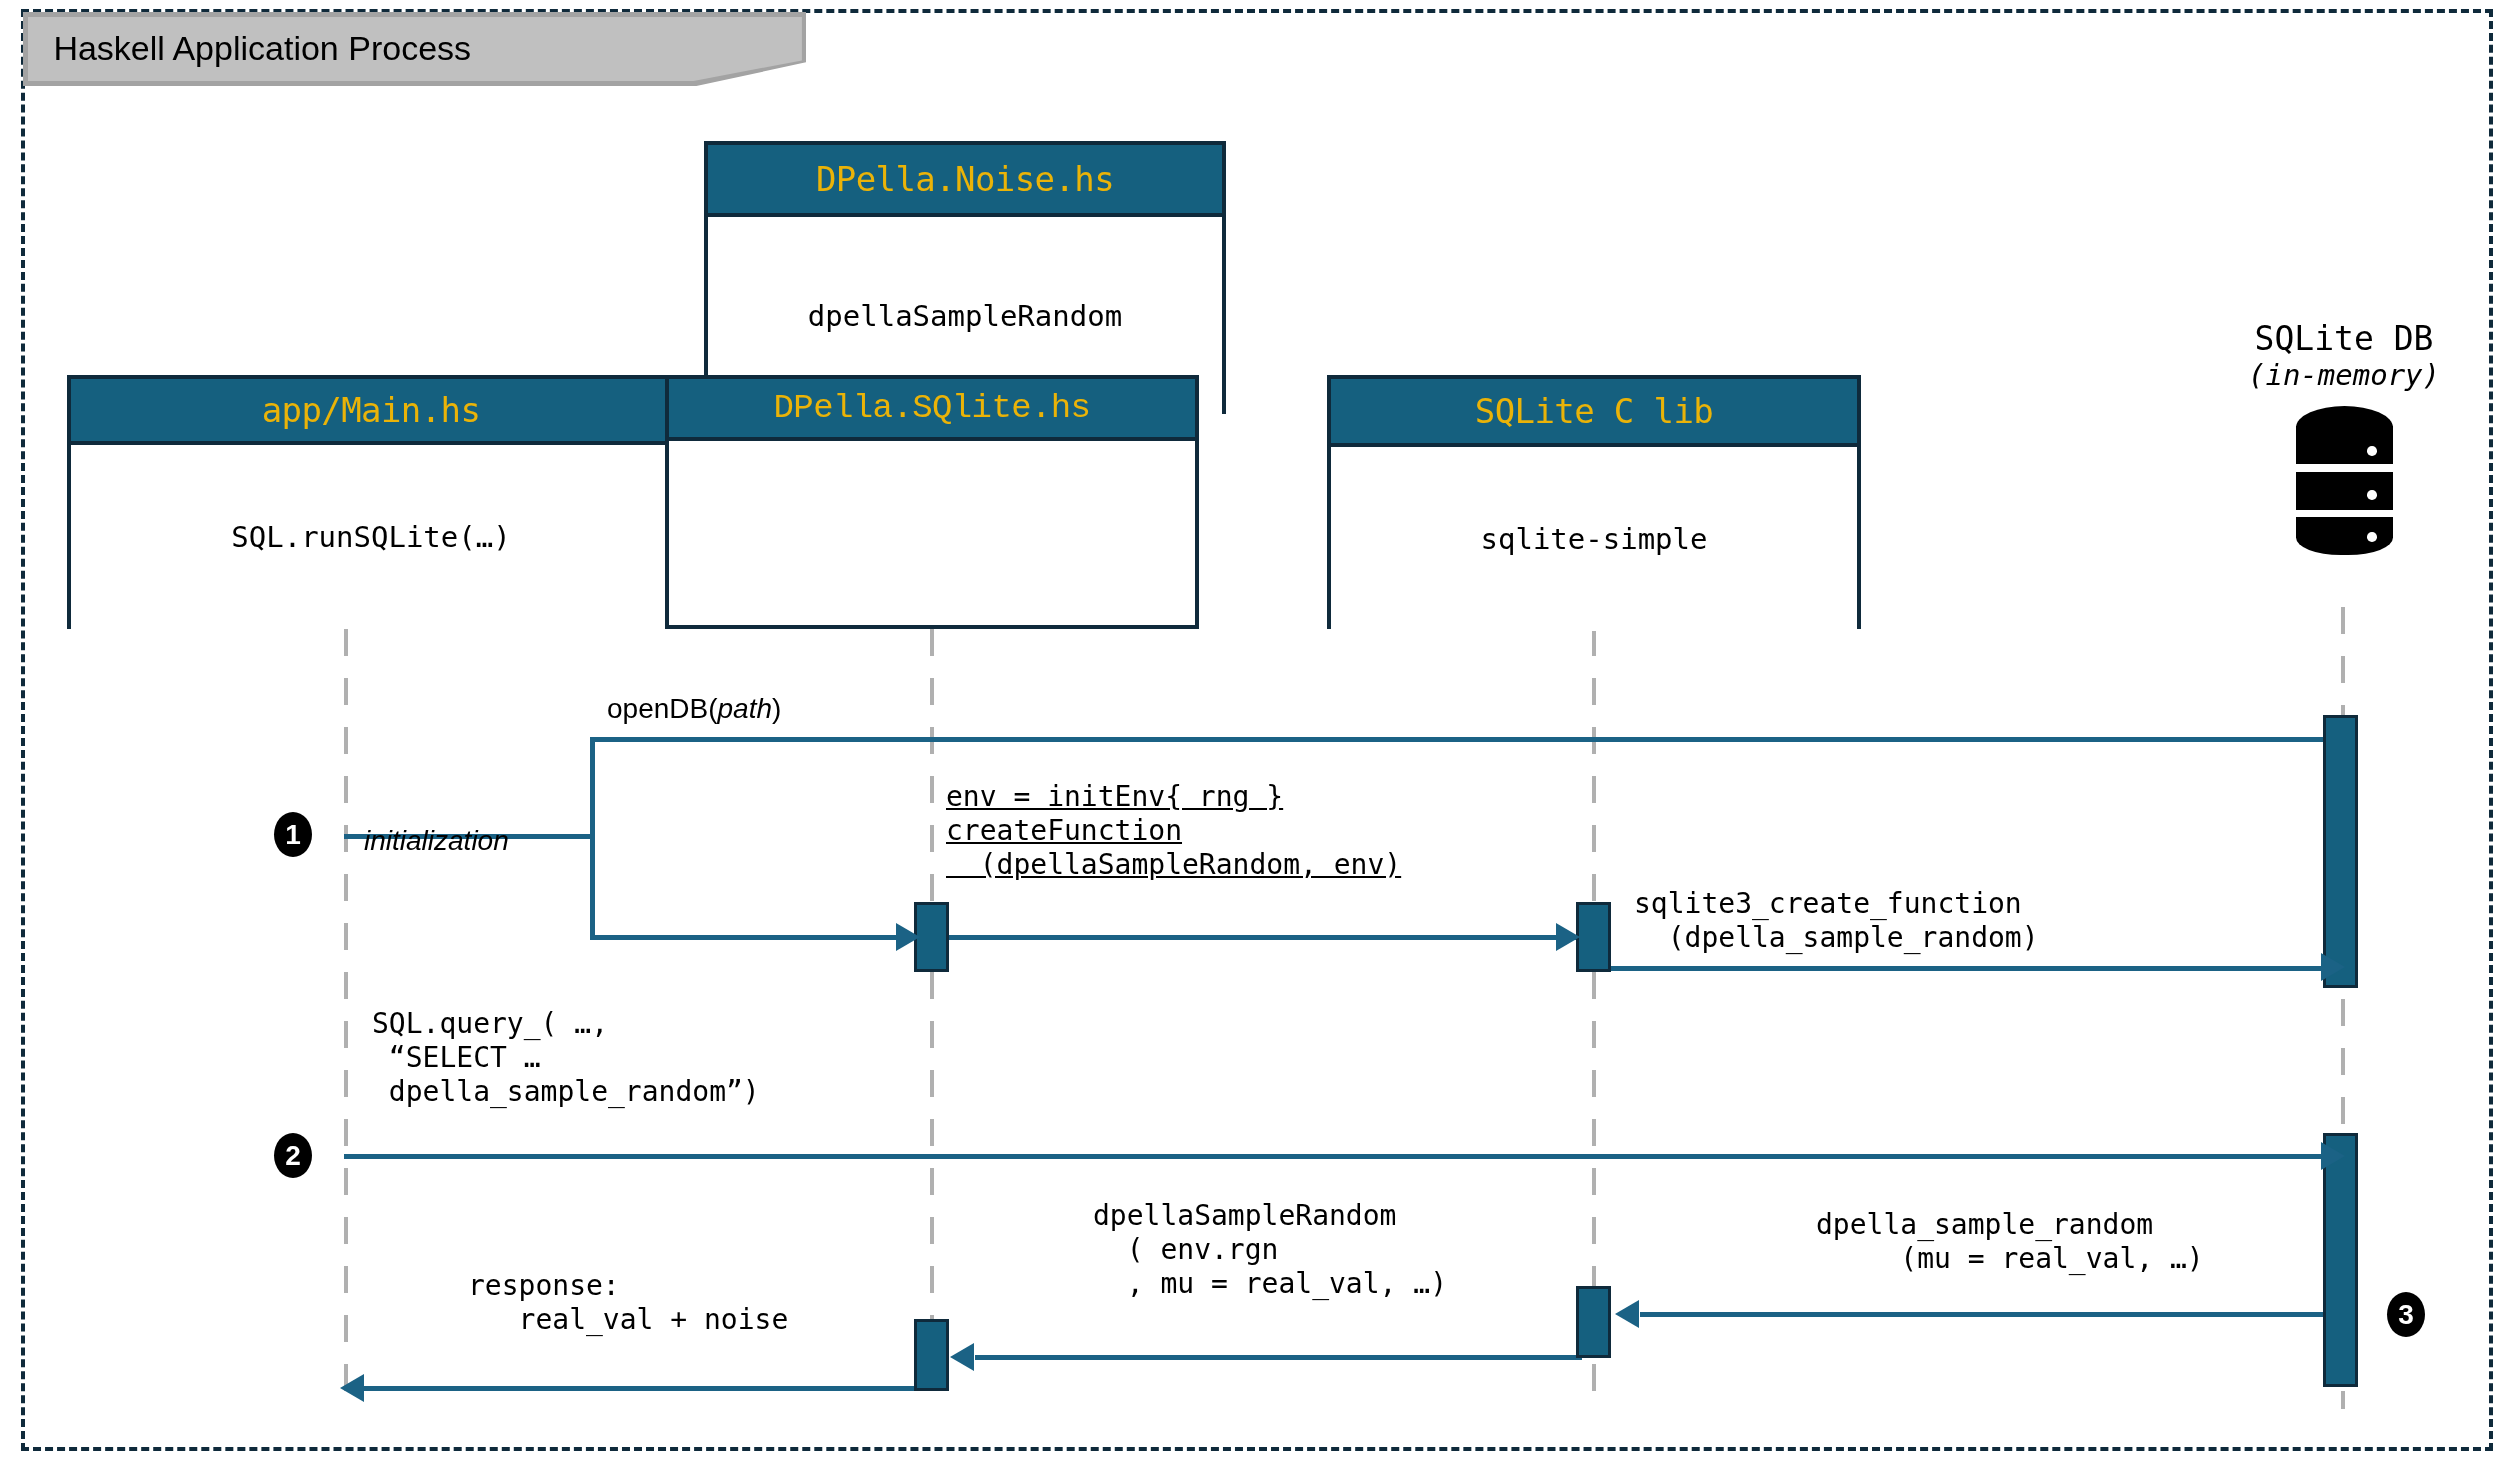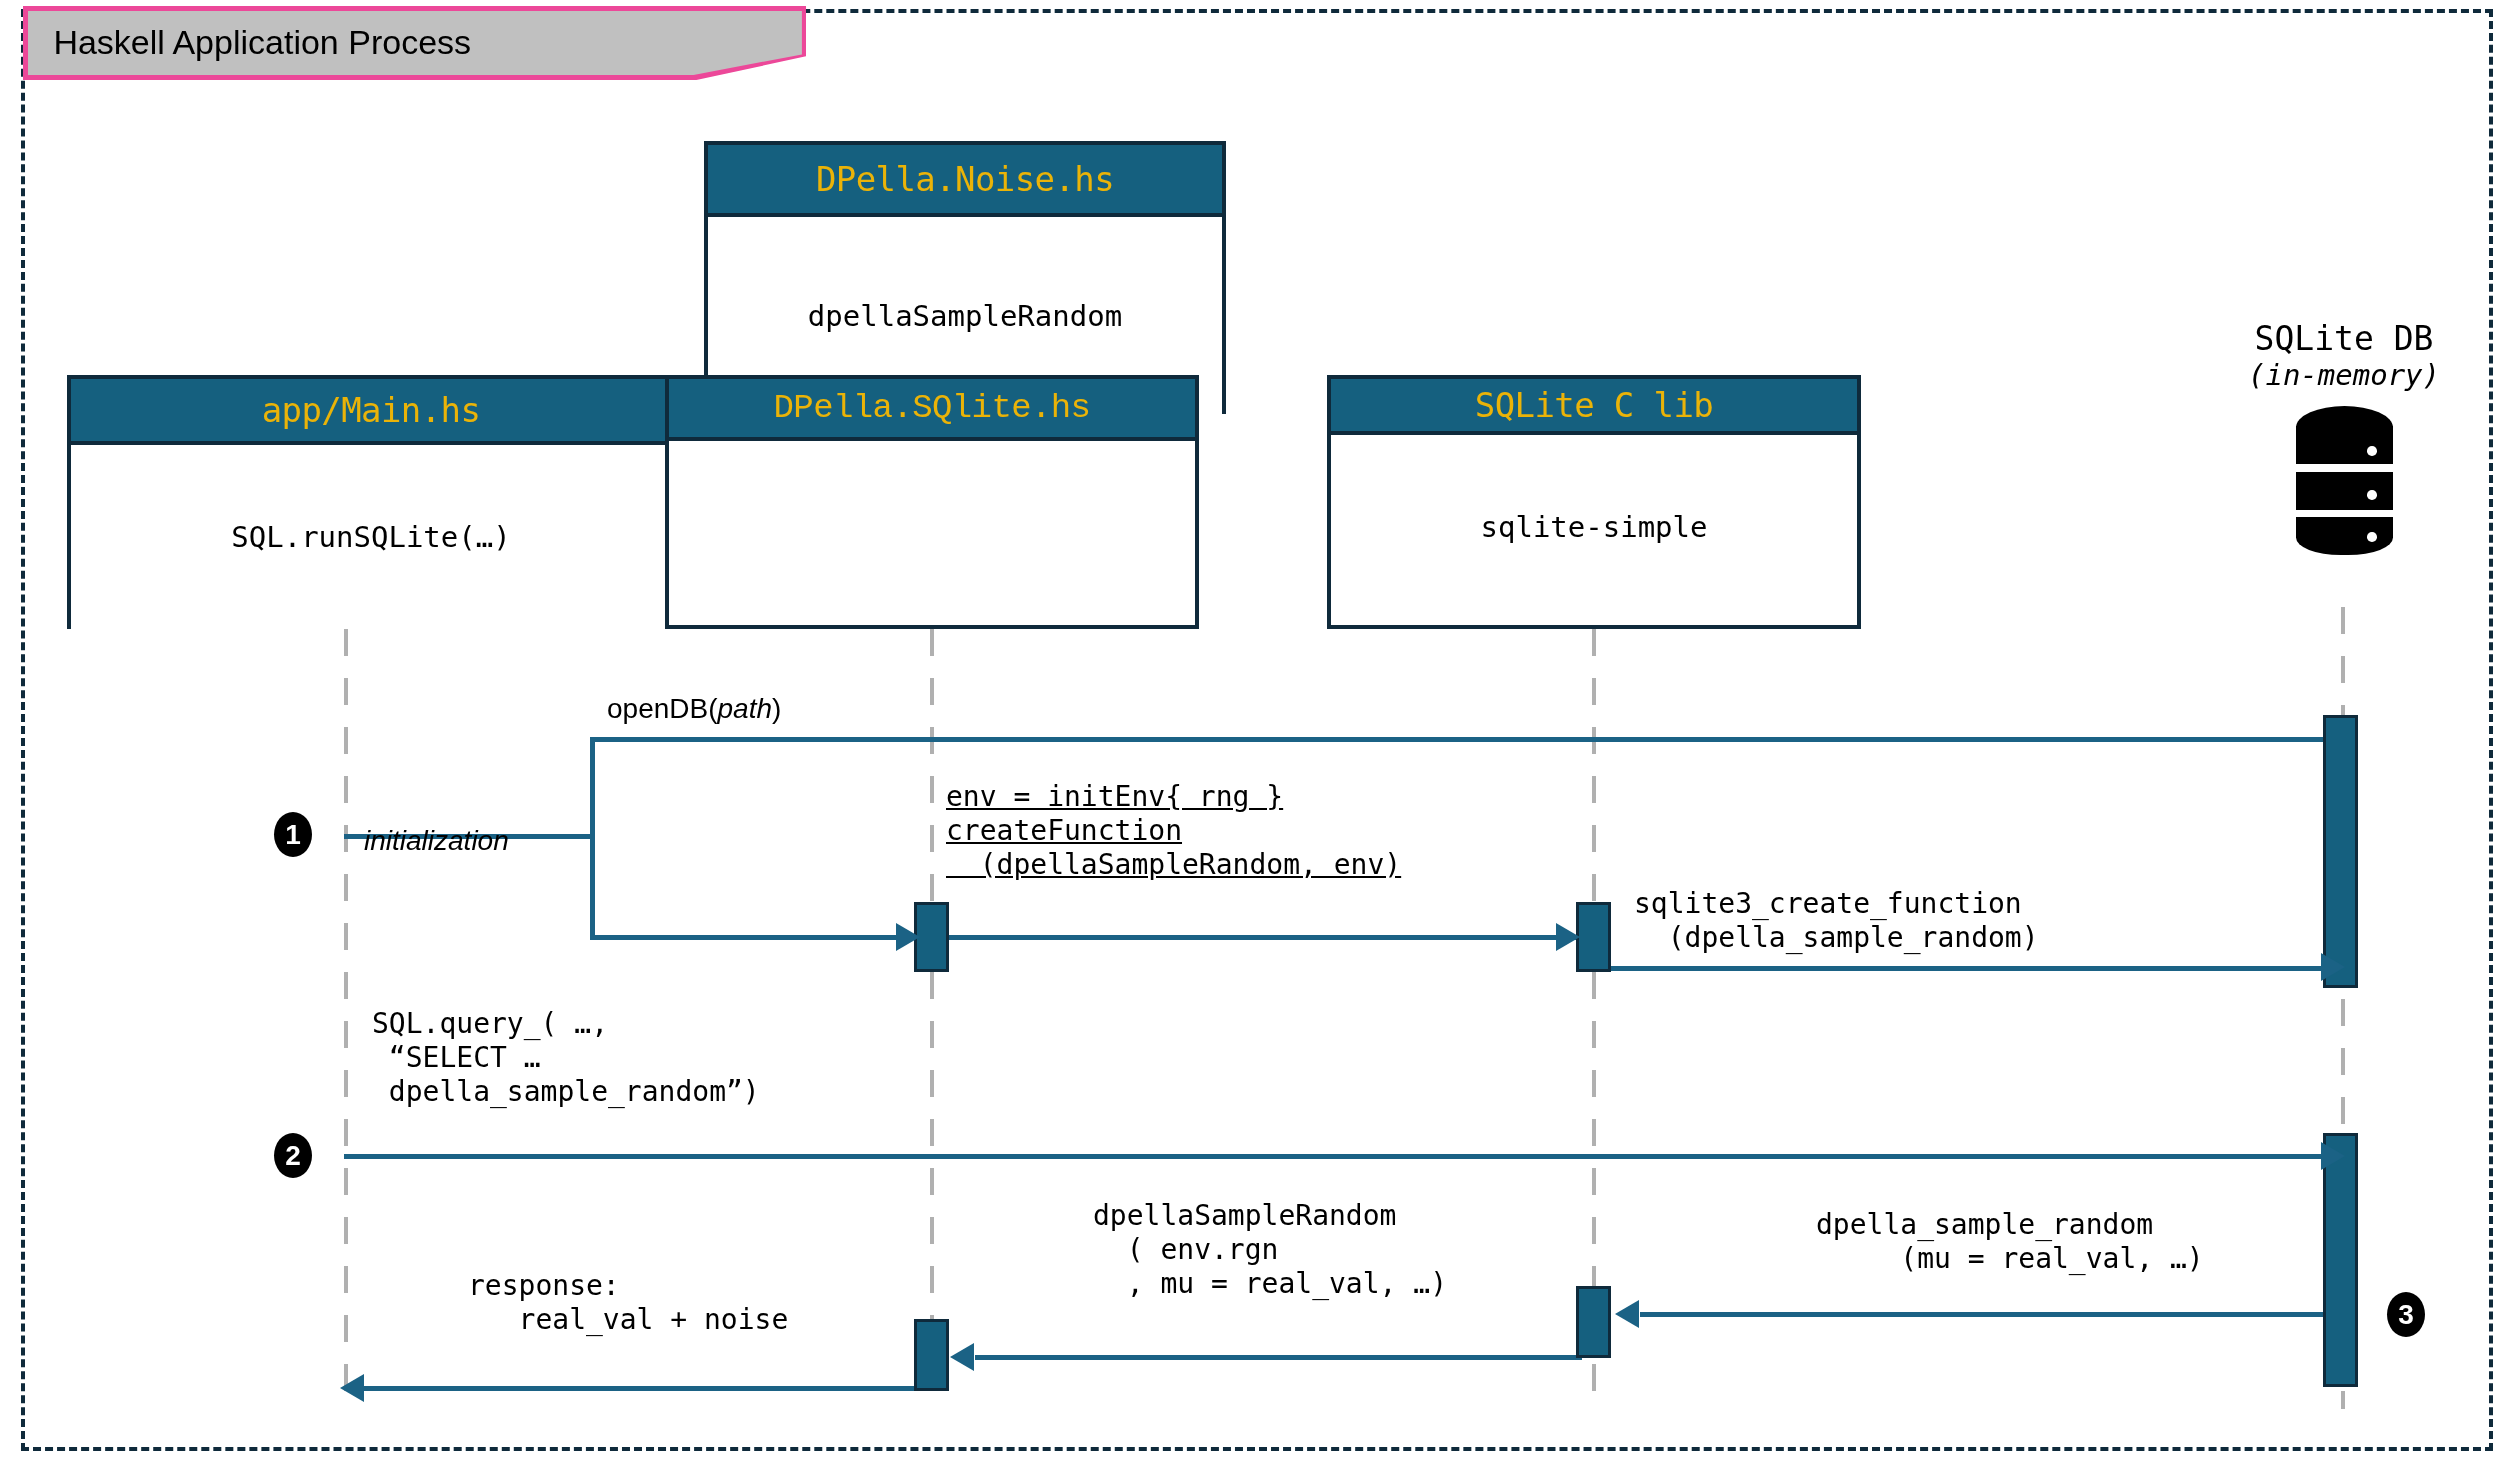--- a/index.html
+++ b/index.html
@@ -7,22 +7,22 @@
        font-family:"DejaVu Sans Mono",monospace;}
 
   
   #frame{
     position:absolute;left:20.6px;top:8.5px;width:2472px;height:1442px;
     border:4.9px dashed #0f2a3b;box-sizing:border-box;
   }
 
   
   #title-tab{
-    position:absolute;left:23px;top:6px;width:783px;height:74px;
-    background:#ec4899;
+    position:absolute;left:23px;top:12px;width:783px;height:74px;
+    background:#a3a3a3;
     clip-path:polygon(0 0, 100% 0, 100% 68%, 86% 100%, 0 100%);
   }
   #title-tab-inner{
     position:absolute;left:4.9px;top:4.9px;width:774px;height:64px;
     background:#c0c0c0;
     clip-path:polygon(0 0, 100% 0, 100% 68%, 86% 100%, 0 100%);
     display:flex;align-items:center;
   }
   #title-tab-label{
     font-family:"Liberation Sans",sans-serif;font-size:34px;color:#000;
@@ -42,21 +42,21 @@
 
   #box-main{left:67px;top:375px;width:608px;height:254px;z-index:4;}
   #box-main .phead{height:66px;}
   #box-main .pbody{height:184px;}
 
   #box-sqlitehs{left:665px;top:375px;width:534px;height:254px;z-index:5;}
   #box-sqlitehs .phead{height:62px;font-family:Liberation Mono, monospace;}
   #box-sqlitehs .pbody{height:184px;}
 
   #box-clib{left:1327px;top:375px;width:534px;height:254px;z-index:4;}
-  #box-clib .phead{height:56px;}
+  #box-clib .phead{height:68px;}
   #box-clib .pbody{height:184px;}
 
   
   #db-actor{position:absolute;left:2174px;top:322px;width:340px;text-align:center;z-index:4;}
   #db-title{font-size:33px;color:#000;line-height:1.05;}
   #db-sub{font-size:29px;color:#000;font-style:italic;line-height:1.25;}
   #db-cyl{position:relative;width:97px;height:140px;margin:13.4px auto 0 auto;}
   .cyl-seg{position:absolute;left:0;width:97px;background:#000;}
   .cyl-top{top:0;height:44px;border-radius:50%/50%;}
   .dot{position:absolute;width:9.7px;height:9.7px;border-radius:50%;background:#fff;right:16px;}

